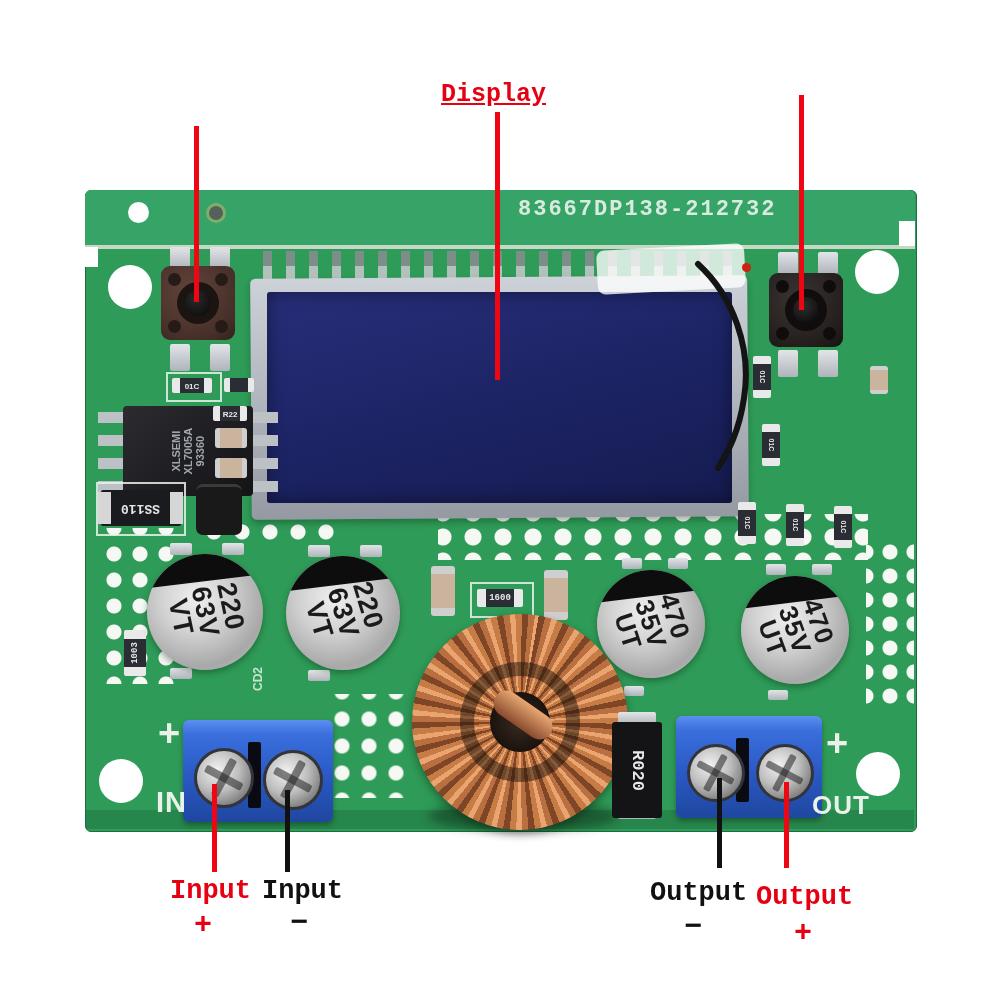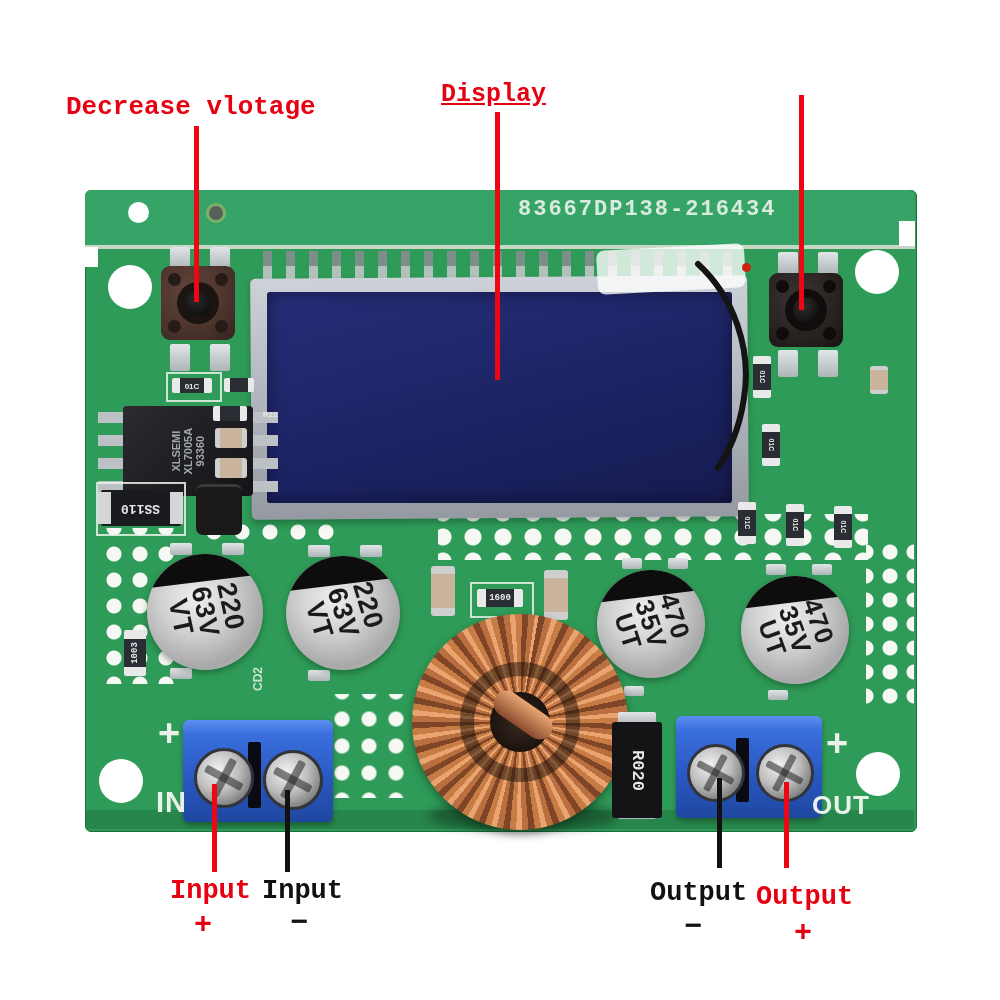--- a/index.html
+++ b/index.html
@@ -49,21 +49,21 @@
 
   <div class="abs" style="left:85px;top:190px;width:830px;height:640px;background:#2f9b58;border-radius:6px;border:1px solid #1d6e3e;"></div>
 
   <div class="abs" style="left:85px;top:190px;width:830px;height:56px;background:#36a466;border-radius:6px 6px 0 0;"></div>
   <div class="abs" style="left:85px;top:245px;width:830px;height:4px;background:#d7ded2;opacity:.9;"></div>
   <div class="abs" style="left:86px;top:810px;width:828px;height:19px;background:rgba(10,50,25,.20);"></div>
 
   <div class="abs" style="left:85px;top:247px;width:13px;height:20px;background:#fff;"></div>
   <div class="abs" style="left:899px;top:221px;width:16px;height:25px;background:#fff;"></div>
 
-  <div class="abs mono" style="left:518px;top:197px;font-size:22px;letter-spacing:2px;color:rgba(226,239,229,.95);">83667DP138-216434</div>
+  <div class="abs mono" style="left:518px;top:197px;font-size:22px;letter-spacing:2px;color:rgba(226,239,229,.95);">83667DP138-212732</div>
 
   <div class="abs hole" style="left:128px;top:202px;width:21px;height:21px;"></div>
   <div class="abs" style="left:206px;top:203px;width:14px;height:14px;border-radius:50%;background:#56605a;border:3px solid #7fae6a;"></div>
 
   <div class="abs hole" style="left:108px;top:265px;width:44px;height:44px;"></div>
   <div class="abs hole" style="left:855px;top:250px;width:44px;height:44px;"></div>
   <div class="abs hole" style="left:99px;top:759px;width:44px;height:44px;"></div>
   <div class="abs hole" style="left:856px;top:752px;width:44px;height:44px;"></div>
 
   <div class="abs dots" style="left:438px;top:514px;width:430px;height:46px;--r:8px;--sx:30px;--sy:24px;"></div>
@@ -135,21 +135,21 @@
   </div>
 
   <div class="abs" style="left:196px;top:484px;width:46px;height:48px;background:#191919;border-radius:7px;border-top:3px solid #3a3a3a;"></div>
 
   <div class="abs silk" style="left:166px;top:372px;width:52px;height:26px;"></div>
   <div class="abs resh" style="left:172px;top:378px;width:40px;height:15px;">
     <span class="res-lbl" style="font-size:8px;">01C</span>
   </div>
   <div class="abs resh" style="left:224px;top:378px;width:30px;height:14px;"></div>
   <div class="abs resh" style="left:213px;top:406px;width:34px;height:15px;">
-    <span class="res-lbl" style="font-size:8px;margin-left:40px;">R22</span>
+    <span class="res-lbl" style="font-size:8px;">R22</span>
   </div>
   <div class="abs tanh" style="left:215px;top:428px;width:32px;height:20px;"></div>
   <div class="abs tanh" style="left:215px;top:458px;width:32px;height:20px;"></div>
 
   <div class="abs tanv" style="left:431px;top:566px;width:24px;height:50px;"></div>
   <div class="abs tanv" style="left:544px;top:570px;width:24px;height:50px;"></div>
   <div class="abs silk" style="left:470px;top:582px;width:60px;height:32px;"></div>
   <div class="abs resh" style="left:477px;top:589px;width:46px;height:18px;">
     <span class="res-lbl mono" style="font-size:9px;">1600</span>
   </div>
@@ -253,21 +253,20 @@
     <div class="abs screw" style="left:687px;top:744px;width:52px;height:52px;"></div>
     <div class="abs screw" style="left:756px;top:744px;width:52px;height:52px;"></div>
   </div>
 
   <div class="abs silktxt" style="left:158px;top:712px;font-size:38px;">+</div>
   <div class="abs silktxt" style="left:156px;top:786px;font-size:29px;letter-spacing:1px;">IN</div>
   <div class="abs silktxt" style="left:826px;top:722px;font-size:38px;">+</div>
   <div class="abs silktxt" style="left:812px;top:790px;font-size:26px;letter-spacing:1px;">OUT</div>
   <div class="abs silktxt" style="left:246px;top:672px;font-size:12px;transform:rotate(-90deg);color:rgba(228,240,228,.85);">CD2</div>
 
-  <div class="abs mono ann" style="left:66px;top:92px;font-size:26px;">Decrease vlotage</div>
   <div class="abs annline" style="left:194px;top:126px;height:176px;"></div>
 
   <div class="abs mono ann" style="left:441px;top:80px;font-size:25px;text-decoration:underline;">Display</div>
   <div class="abs annline" style="left:495px;top:112px;height:268px;"></div>
 
   <div class="abs annline" style="left:799px;top:95px;height:215px;"></div>
 
   <div class="abs annline" style="left:212px;top:784px;height:88px;"></div>
   <div class="abs blkline" style="left:285px;top:790px;height:82px;"></div>
   <div class="abs blkline" style="left:717px;top:778px;height:90px;"></div>

